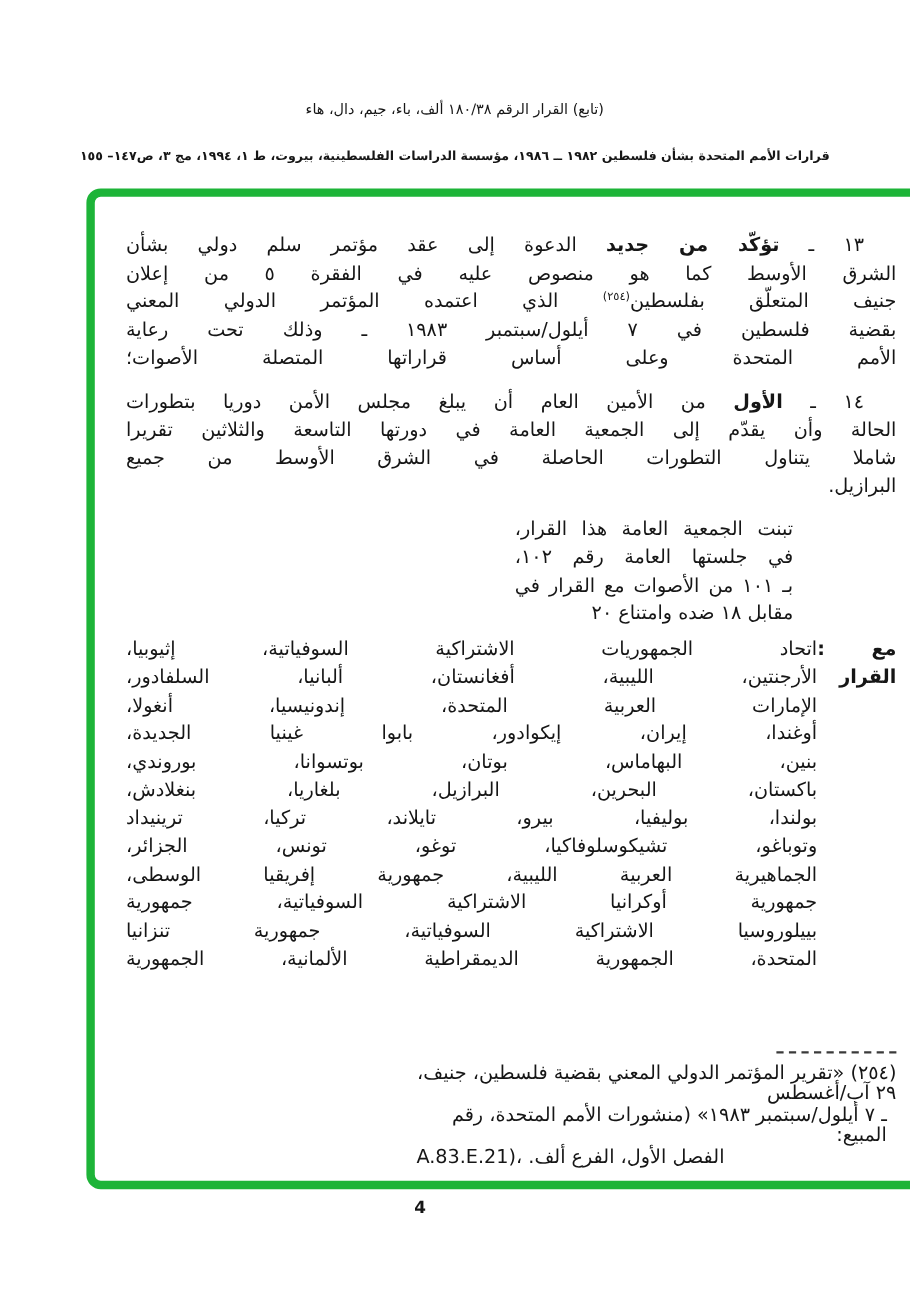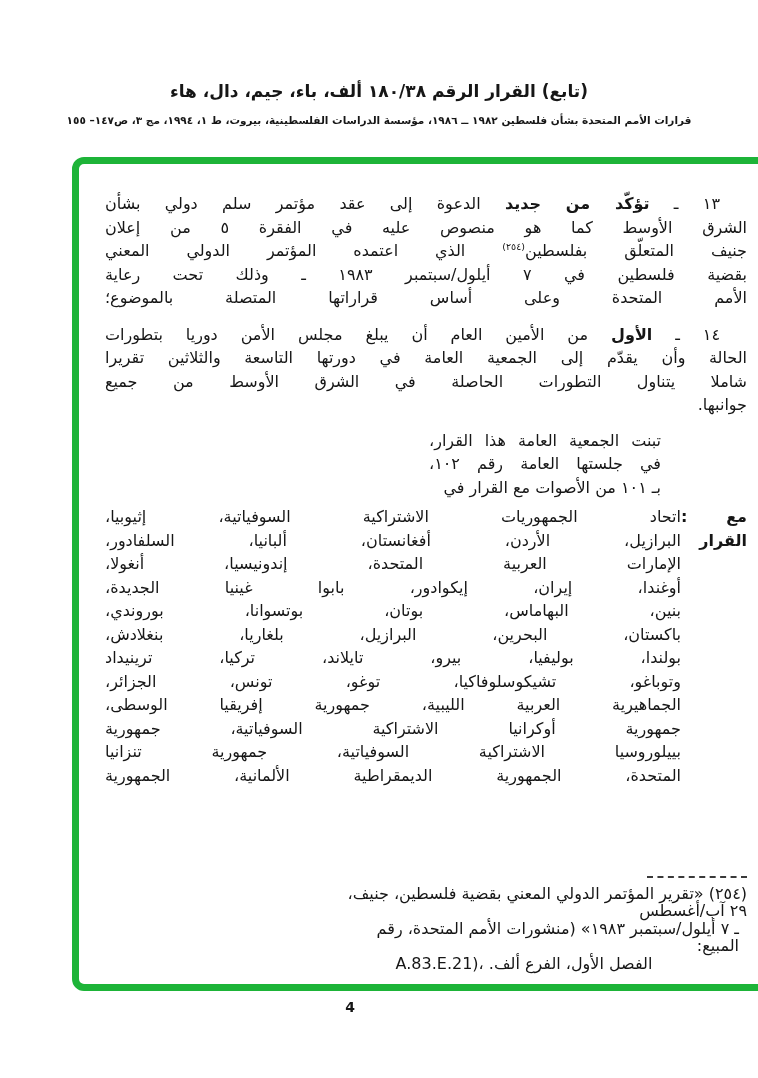--- a/index.html
+++ b/index.html
@@ -8,22 +8,22 @@
     background: #ffffff;
     position: relative;
     overflow: hidden;
     direction: rtl;
     color: #161616;
     font-family: "DejaVu Sans", sans-serif;
   }
 
   
   .hdr { position: absolute; top: 79px; left: 0; right: 0; text-align: center; }
-  .title { font-size: 17px; font-weight: bold; line-height: 24px; }
-  .source { margin-top: 10px; font-size: 10.5px; font-weight: bold; line-height: 14px; }
+  .title { font-size: 12px; font-weight: normal; line-height: 24px; }
+  .source { margin-top: 20px; font-size: 10.5px; font-weight: bold; line-height: 14px; }
 
   
   .frame {
     position: absolute;
     left: 72px; top: 157px;
     width: 708px; height: 834px;
     box-sizing: border-box;
     border: 7px solid #1db438;
     border-radius: 12px;
     background: transparent;
@@ -71,21 +71,21 @@
     font-size: 16px;
     line-height: 17.5px;
   }
   .fn-rule {
     width: 100px;
     border-top: 2px dashed #3a3a3a;
     margin-bottom: 7px;
   }
   .fn-ln { text-align: right; }
   .fn-lines > div:last-child { padding-right: 8px; }
-  .fn-mixed { direction: ltr; text-align: center; padding-right: 46px; }
+  .fn-mixed { direction: ltr; text-align: left; padding-right: 46px; }
   .fn-mixed .ar-embed { direction: rtl; unicode-bidi: isolate; }
 
   
   .pageno {
     position: absolute;
     left: 326px; top: 999px; width: 48px;
     text-align: center;
     font-size: 14px;
     font-weight: bold;
   }
@@ -99,46 +99,47 @@
 </header>
 
 <div class="frame" style="border-color: rgb(29, 180, 56);">
   <div class="content">
 
     <div class="para">
       <div class="ln j indent"><span>١٣ ـ </span><b>تؤكّد من جديد</b><span> الدعوة إلى عقد مؤتمر سلم دولي بشأن</span></div>
       <div class="ln j">الشرق الأوسط كما هو منصوص عليه في الفقرة ٥ من إعلان</div>
       <div class="ln j"><span>جنيف المتعلّق بفلسطين</span><sup class="ref">(٢٥٤)</sup><span> الذي اعتمده المؤتمر الدولي المعني</span></div>
       <div class="ln j">بقضية فلسطين في ٧ أيلول/سبتمبر ١٩٨٣ ـ وذلك تحت رعاية</div>
-      <div class="ln j">الأمم المتحدة وعلى أساس قراراتها المتصلة بالموضوع؛</div>
+      <div class="ln j">الأمم المتحدة وعلى أساس قراراتها المتصلة الأصوات؛</div>
     </div>
 
     <div class="para p14">
       <div class="ln j indent"><span>١٤ ـ </span><b>الأول</b><span> من الأمين العام أن يبلغ مجلس الأمن دوريا بتطورات</span></div>
       <div class="last-right">
           <div class="ln j">الحالة وأن يقدّم إلى الجمعية العامة في دورتها التاسعة والثلاثين تقريرا</div>
           <div class="ln j">شاملا يتناول التطورات الحاصلة في الشرق الأوسط من جميع</div>
-          <div class="ln j">جوانبها.</div>
+          <div class="ln j">البرازيل.</div>
         </div>
     </div>
 
     <div class="vote last-right">
         <div class="ln j">تبنت الجمعية العامة هذا القرار،</div>
         <div class="ln j">في جلستها العامة رقم ١٠٢،</div>
         <div class="ln j">بـ ١٠١ من الأصوات مع القرار في</div>
+        <div class="ln j">مقابل ١٨ ضده وامتناع ٢٠</div>
       </div>
 
     <div class="vlist">
       <div class="vlabel">
           <b>مع القرار</b>
           <span>:</span>
         </div>
       <div class="vlines">
           <div class="ln j">اتحاد الجمهوريات الاشتراكية السوفياتية، إثيوبيا،</div>
-          <div class="ln j">البرازيل، الأردن، أفغانستان، ألبانيا، السلفادور،</div>
+          <div class="ln j">الأرجنتين، الليبية، أفغانستان، ألبانيا، السلفادور،</div>
           <div class="ln j">الإمارات العربية المتحدة، إندونيسيا، أنغولا،</div>
           <div class="ln j">أوغندا، إيران، إيكوادور، بابوا غينيا الجديدة،</div>
           <div class="ln j">بنين، البهاماس، بوتان، بوتسوانا، بوروندي،</div>
           <div class="ln j">باكستان، البحرين، البرازيل، بلغاريا، بنغلادش،</div>
           <div class="ln j">بولندا، بوليفيا، بيرو، تايلاند، تركيا، ترينيداد</div>
           <div class="ln j">وتوباغو، تشيكوسلوفاكيا، توغو، تونس، الجزائر،</div>
           <div class="ln j">الجماهيرية العربية الليبية، جمهورية إفريقيا الوسطى،</div>
           <div class="ln j">جمهورية أوكرانيا الاشتراكية السوفياتية، جمهورية</div>
           <div class="ln j">بييلوروسيا الاشتراكية السوفياتية، جمهورية تنزانيا</div>
           <div class="ln j">المتحدة، الجمهورية الديمقراطية الألمانية، الجمهورية</div>

